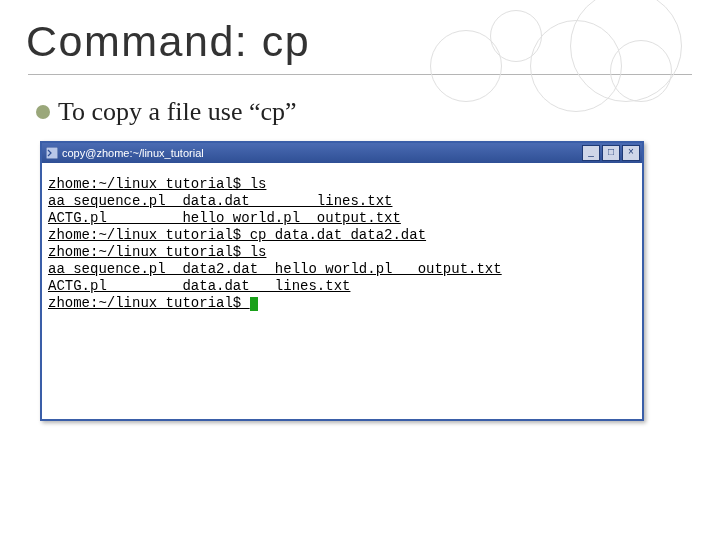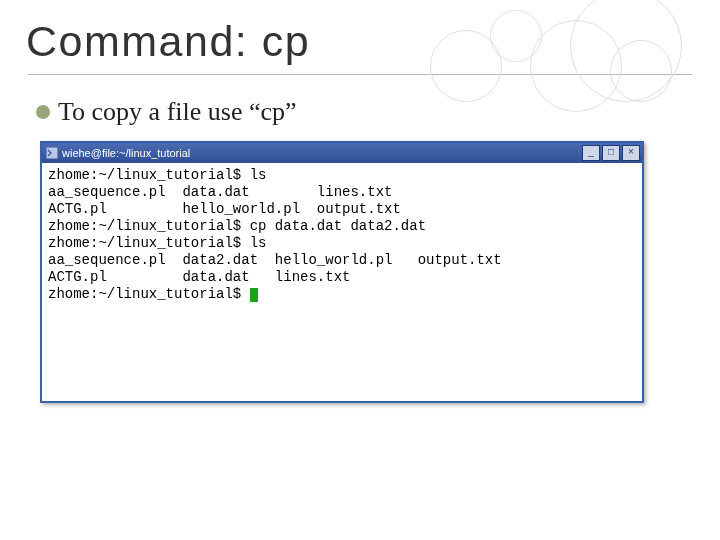--- a/index.html
+++ b/index.html
@@ -100,23 +100,24 @@
     background: #cfd6e8;
     border: 1px solid #1f3a75;
     font-size: 10px;
     line-height: 12px;
     text-align: center;
     color: #1f3a75;
     font-family: Tahoma, Arial, sans-serif;
   }
   .term-body {
     background: #ffffff;
-    padding: 4px 6px;
+    padding: 13px 6px;
     height: 230px;
     overflow: hidden;
+    text-decoration: underline;
   }
   .term-body pre {
     margin: 0;
     font-family: Consolas, "Courier New", monospace;
     font-size: 14px;
     line-height: 17px;
     color: #000;
     white-space: pre;
   }
   .cursor {
@@ -147,21 +148,21 @@
 </div>
 
 <div class="term-window">
   <div class="titlebar">
     <span class="tb-icon">
       <svg width="12" height="12" viewBox="0 0 12 12">
           <rect x="0" y="0" width="12" height="12" fill="#b8c7e8" stroke="#2f4f95"></rect>
           <path d="M2 3 L5 6 L2 9" stroke="#2f4f95" stroke-width="1.2" fill="none"></path>
         </svg>
     </span>
-    <span class="tb-title">wiehe@file:~/linux_tutorial</span>
+    <span class="tb-title">copy@zhome:~/linux_tutorial</span>
     <span class="tb-btns">
       <span class="tb-btn">_</span>
       <span class="tb-btn">□</span>
       <span class="tb-btn">×</span>
     </span>
   </div>
   <div class="term-body">
     <pre><span>zhome:~/linux_tutorial$ ls
 aa_sequence.pl  data.dat        lines.txt
 ACTG.pl         hello_world.pl  output.txt

